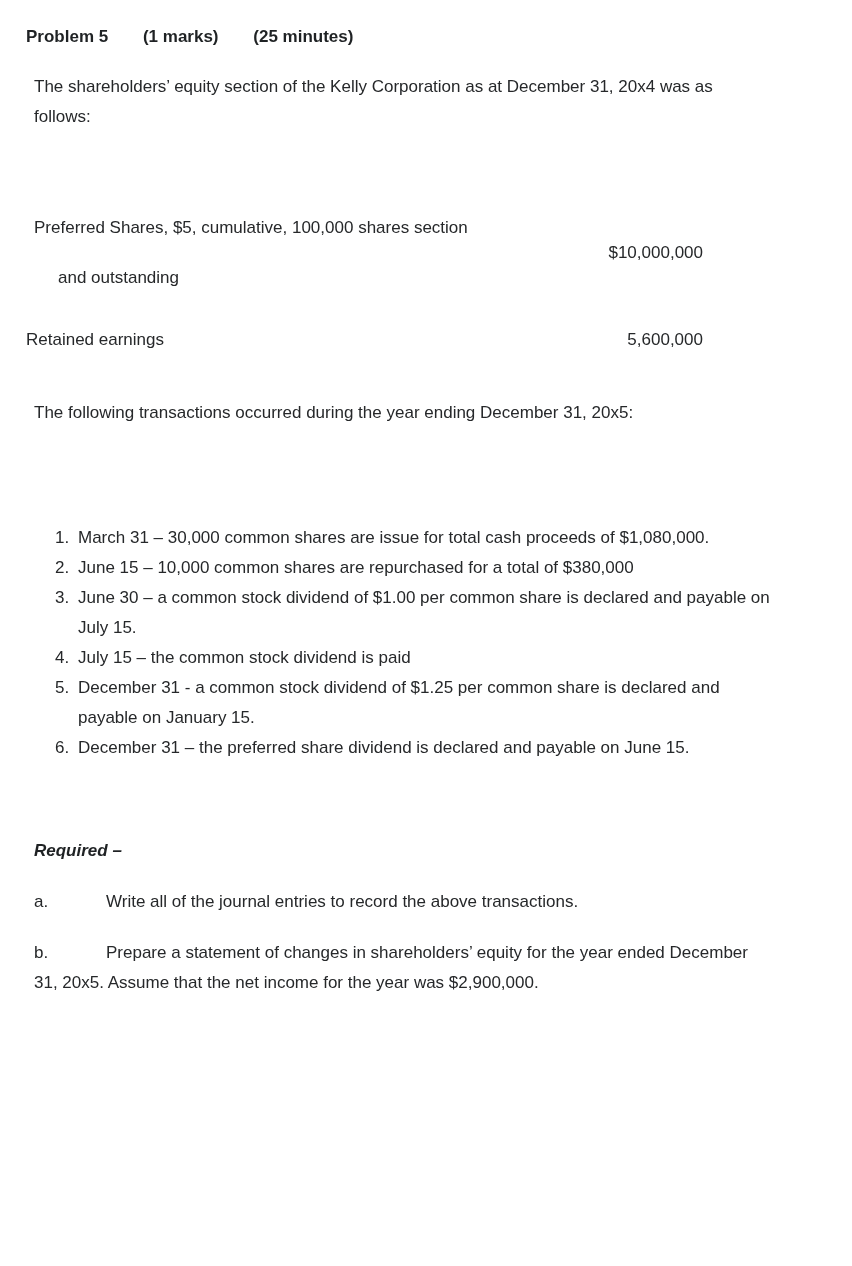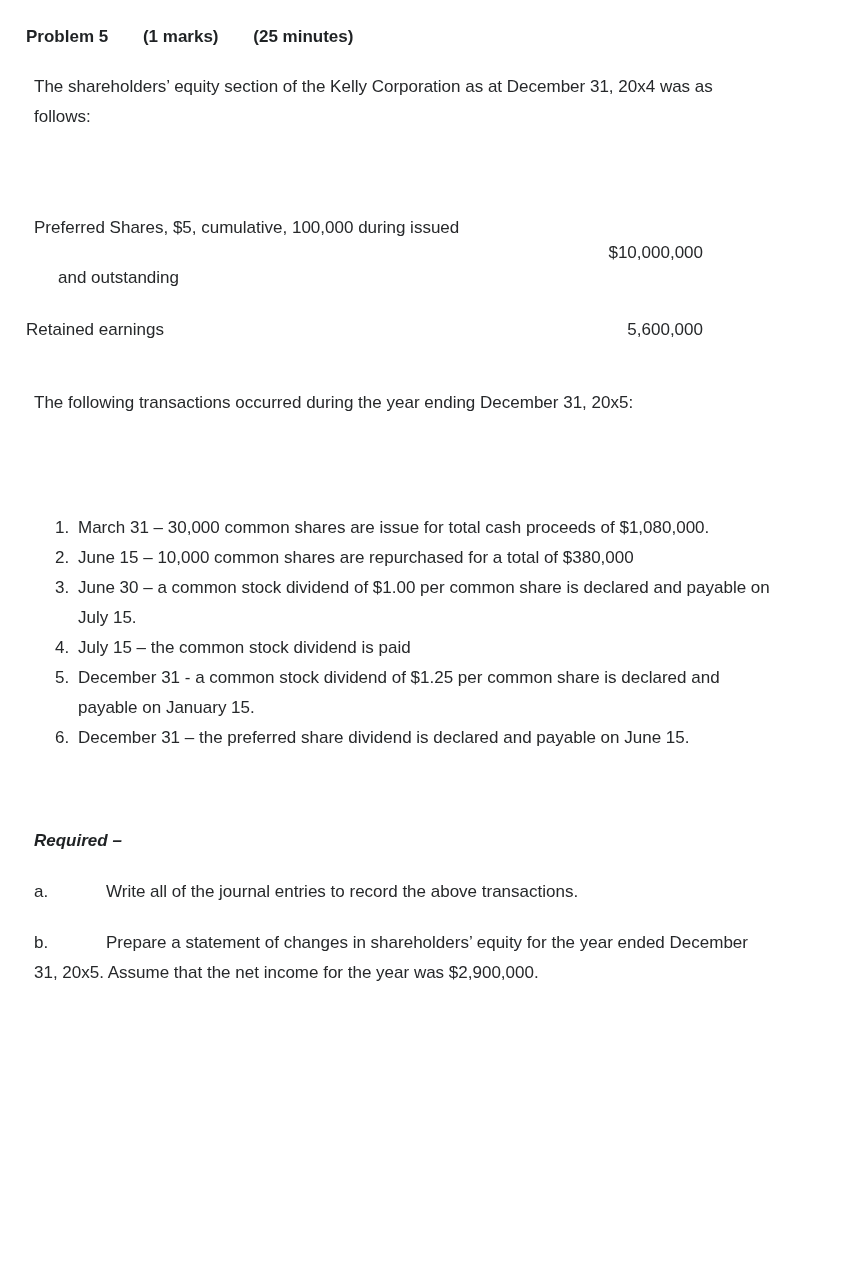--- a/index.html
+++ b/index.html
@@ -31,21 +31,21 @@
   }
   .doc-title .seg { margin-right: 30px; }
   .doc-title .seg:last-child { margin-right: 0; }
 
   p { margin: 8px; }
 
   .equity-table { margin-top: 73px; width: 677px; }
   .equity-row { display: flex; }
   .equity-row.row-pref { align-items: center; }
   .equity-row.row-common { margin-top: 20px; align-items: flex-start; }
-  .equity-row.row-retained { margin-top: 14px; align-items: flex-start; }
+  .equity-row.row-retained { margin-top: 24px; align-items: flex-start; }
   .eq-label { width: 480px; flex-shrink: 0; }
   .eq-sublabel { margin-top: 20px; padding-left: 24px; }
   .eq-amount { flex: 1; text-align: right; }
 
   .txn-intro { margin-top: 43px; }
   .txn-list { margin-top: 95px; padding-left: 29px; }
   .txn-item { display: flex; }
   .txn-num { width: 23px; flex-shrink: 0; }
   .txn-text { flex: 1; }
 
@@ -69,21 +69,21 @@
       <span class="seg">(1 marks)</span>
       <span class="seg">(25 minutes)</span>
     </h1>
 
     <p class="intro-paragraph">The shareholders’ equity section of the Kelly Corporation as at December 31, 20x4 was as follows:</p>
 
     <div class="equity-table">
 
       <div class="equity-row row-pref">
         <div class="eq-label">
-          <p>Preferred Shares, $5, cumulative, 100,000 during issued</p>
+          <p>Preferred Shares, $5, cumulative, 100,000 shares section</p>
           <p class="eq-sublabel">and outstanding</p>
         </div>
         <div class="eq-amount">$10,000,000</div>
       </div>
 
 
       <div class="equity-row row-retained">
         <div class="eq-label">Retained earnings</div>
         <div class="eq-amount">5,600,000</div>
       </div>

